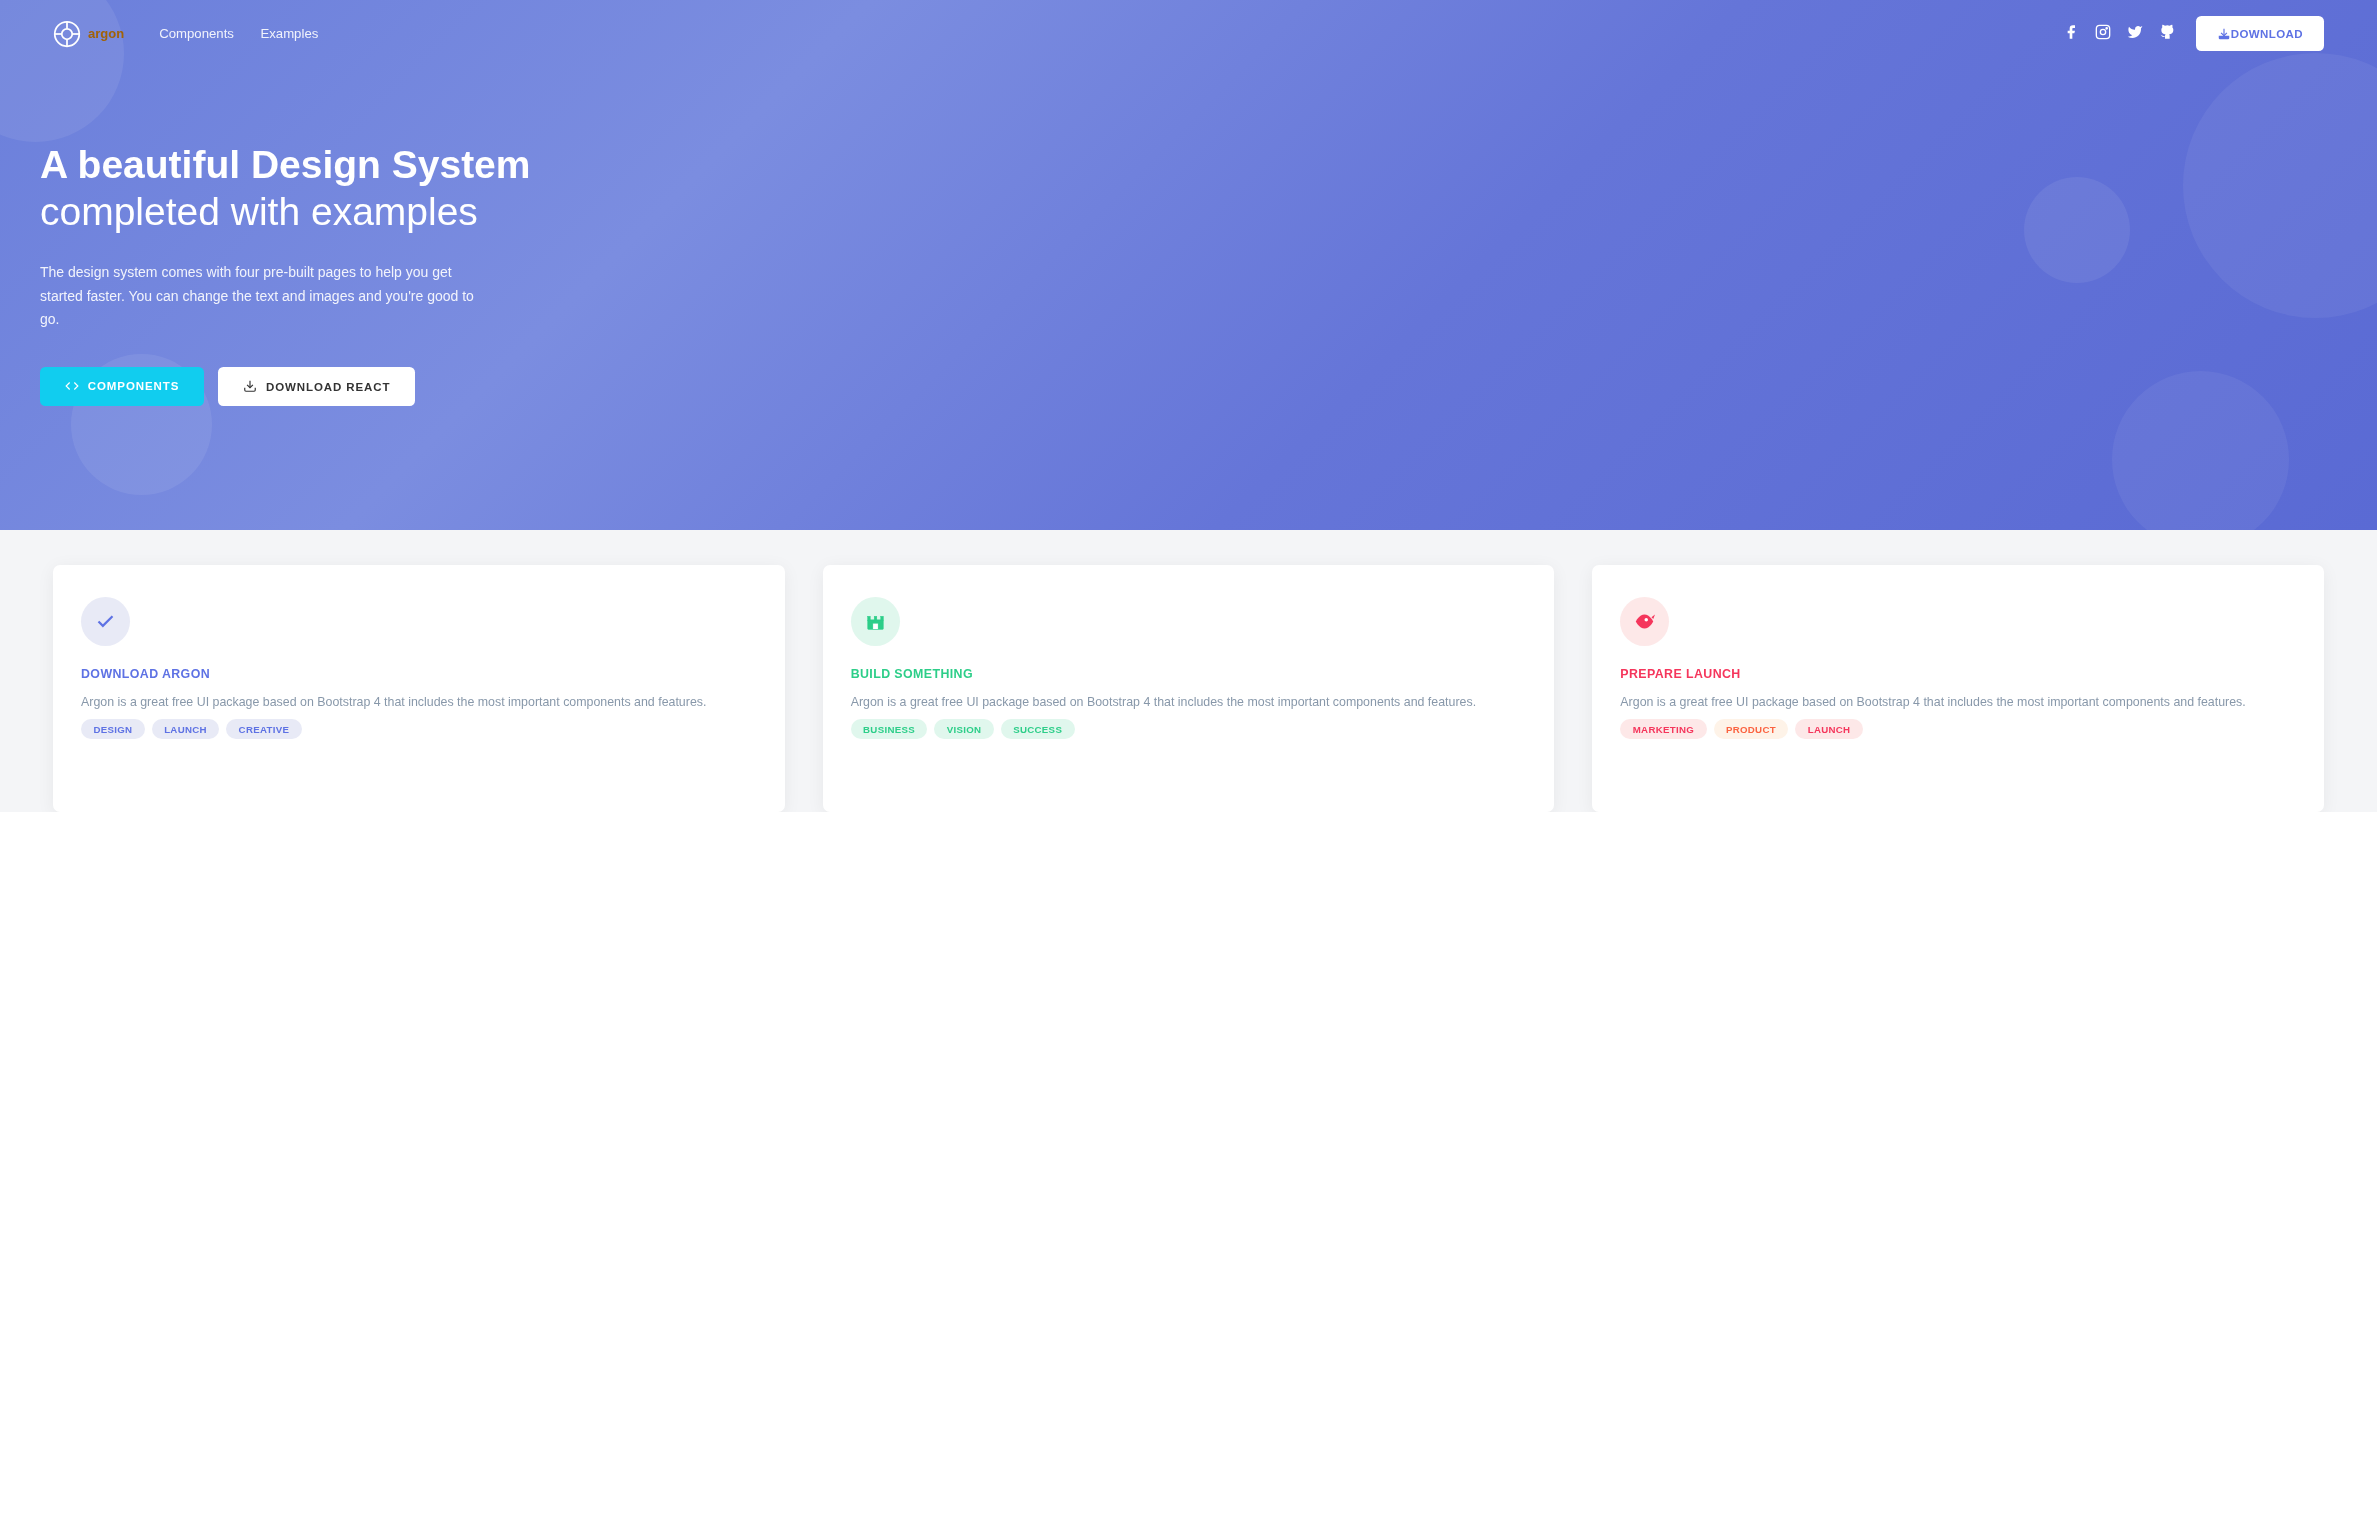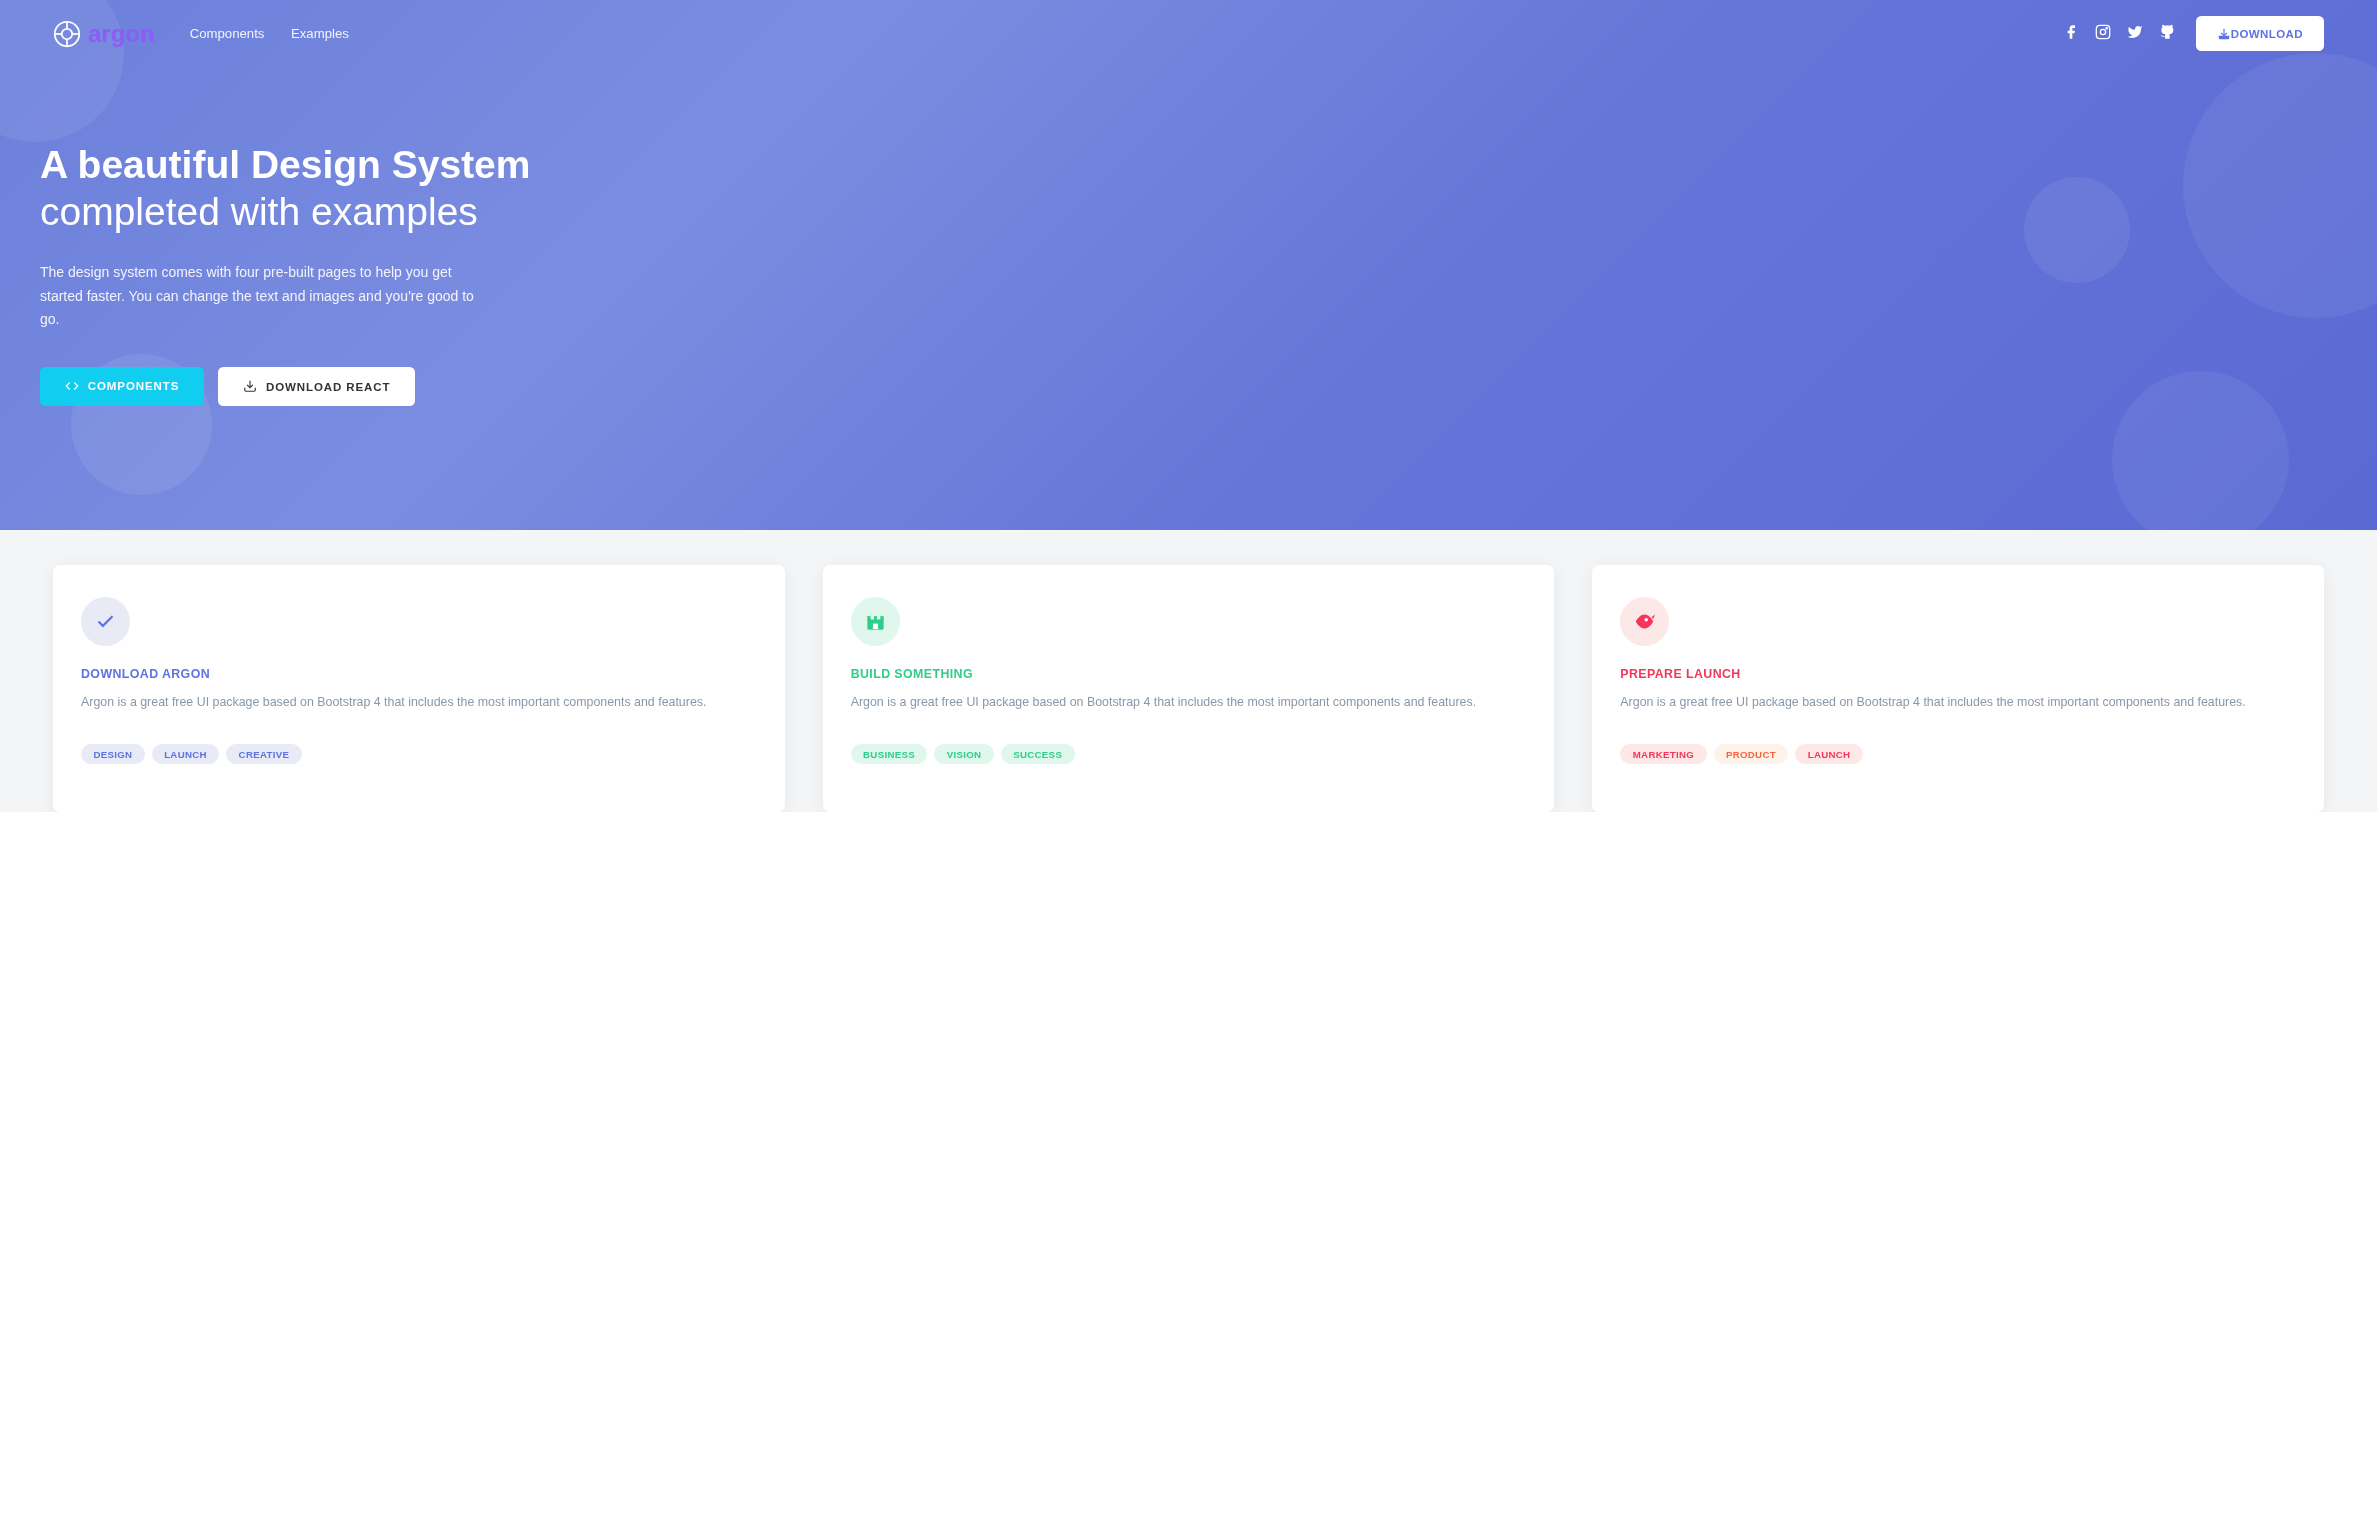--- a/index.html
+++ b/index.html
@@ -19,23 +19,23 @@
       align-items: center;
       gap: 7px;
       text-decoration: none;
       margin-right: 35px;
     }
     .brand-icon {
       width: 28px; height: 28px;
       color: #fff;
     }
     .brand-name {
-      font-size: 24px;
-      font-weight: 700;
-      color: #8b5cf6;
+      font-size: 13px;
+      font-weight: 700;
+      color: #a16207;
     }
     .navbar-nav {
       display: flex;
       gap: 26.5px;
       flex: 1;
     }
     .nav-link {
       color: rgba(255,255,255,0.9);
       text-decoration: none;
       font-size: 13.2px;
@@ -194,21 +194,21 @@
       margin-bottom: 12.4px;
     }
     .card-title-blue { color: #5e72e4; }
     .card-title-green { color: #2dce89; }
     .card-title-red { color: #f5365c; }
 
     .card-text {
       font-size: 12.4px;
       color: #8898aa;
       line-height: 1.6;
-      margin-bottom: 31px;
+      margin-bottom: 6px;
     }
     .card-tags {
       display: flex;
       gap: 7px;
       flex-wrap: wrap;
     }
     .tag {
       padding: 4.4px 12.4px;
       border-radius: 17.7px;
       font-size: 9.7px;

